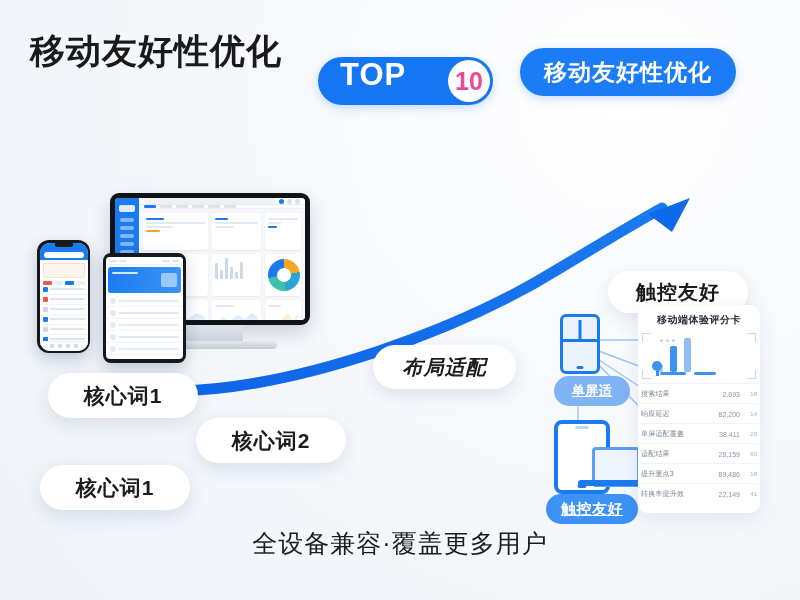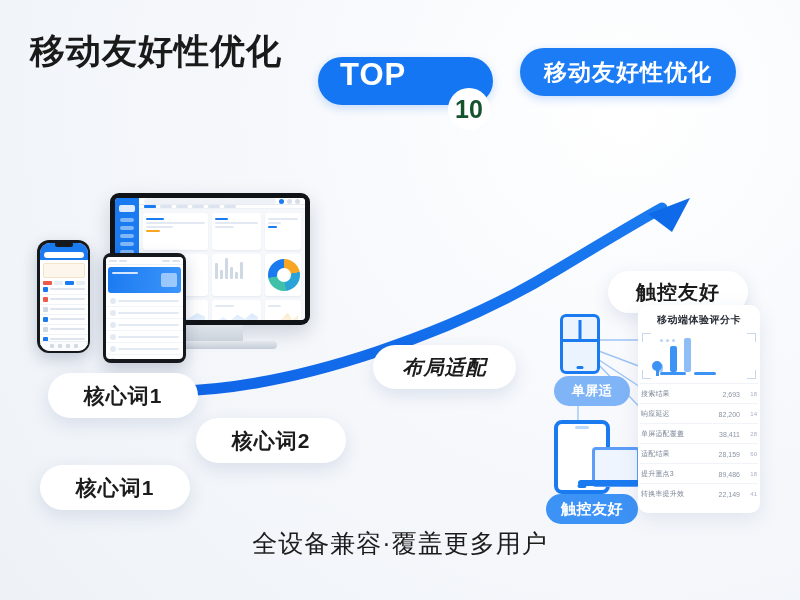--- a/index.html
+++ b/index.html
@@ -28,21 +28,21 @@
     box-shadow:0 3px 10px rgba(20,110,240,.22);
   }
   .top-badge .tword{
     color:#ffffff;font-size:31px;font-weight:bold;letter-spacing:1px;
     margin-left:22px;
   }
   .top-badge .tnum{
     position:absolute;right:3px;top:3px;
     width:42px;height:42px;border-radius:50%;background:#ffffff;
     display:flex;align-items:center;justify-content:center;
-    color:#14532d;font-size:25px;font-weight:bold;margin-top:28px;
+    color:#ec4899;font-size:25px;font-weight:bold;
   }
   .hdr-pill{
     position:absolute;left:520px;top:48px;
     height:48px;border-radius:26px;background:#1c7cf5;
     display:flex;align-items:center;justify-content:center;
     padding:0 24px;
     color:#ffffff;font-size:23px;font-weight:bold;letter-spacing:1px;
     box-shadow:0 3px 10px rgba(20,110,240,.22);
   }
   .hdr-sub{
@@ -141,21 +141,21 @@
   .dev-sm::after{content:"";position:absolute;left:50%;transform:translateX(-50%);bottom:2px;width:7px;height:3px;border-radius:2px;background:#1a7af0;}
   .dev-sm i{position:absolute;left:0;right:0;top:22px;height:3px;background:#1a7af0;}
   .dev-sm u{position:absolute;left:50%;top:3px;width:3px;height:19px;background:#1a7af0;transform:translateX(-50%);}
   .dev-md{position:absolute;left:14px;top:120px;width:48px;height:66px;border:4px solid #1a7af0;border-radius:8px;background:#ffffff;}
   .dev-md::after{content:"";position:absolute;left:50%;transform:translateX(-50%);bottom:2px;width:9px;height:4px;border-radius:2px;background:#1a7af0;}
   .dev-md::before{content:"";position:absolute;left:50%;transform:translateX(-50%);top:2px;width:14px;height:3px;border-radius:2px;background:#bcd9fb;}
   .dev-lap{position:absolute;left:52px;top:147px;width:42px;height:34px;border:3px solid #5b9df7;border-radius:4px;background:#eef5fe;}
   .dev-lapb{position:absolute;left:38px;top:180px;width:68px;height:6px;border-radius:3px;background:#1a7af0;}
   .dpill{
     position:absolute;border-radius:16px;display:flex;align-items:center;justify-content:center;
-    color:#ffffff;font-weight:bold;letter-spacing:.5px;
+    color:#ffffff;font-weight:bold;letter-spacing:.5px;text-decoration:underline;
   }
   #dpill-top{left:14px;top:76px;width:76px;height:30px;background:#7fb4f6;font-size:13px;}
   #dpill-bot{left:6px;top:194px;width:92px;height:30px;background:#3d92f5;font-size:15px;}
   
   .scard{
     position:absolute;left:638px;top:305px;width:122px;height:208px;
     background:#ffffff;border-radius:10px;box-shadow:0 6px 20px rgba(40,70,130,.10);
     padding:8px 2px;box-sizing:border-box;
   }
   .scard-title{font-size:10px;font-weight:bold;color:#2a2f38;text-align:center;letter-spacing:.5px;}

